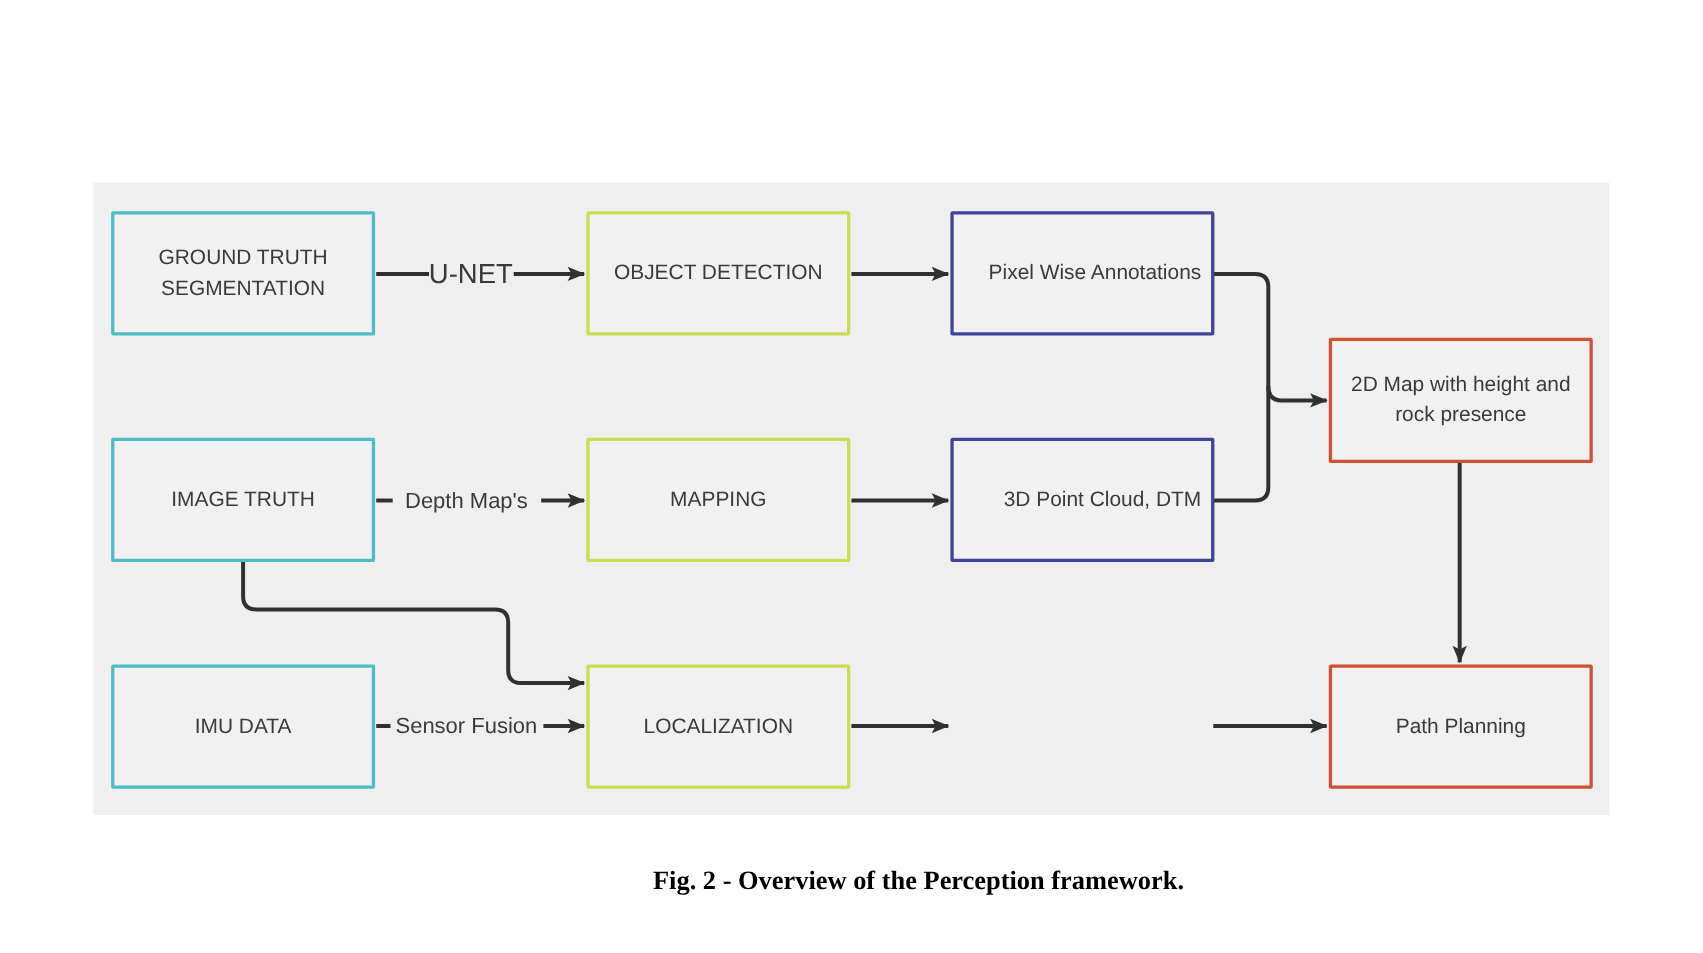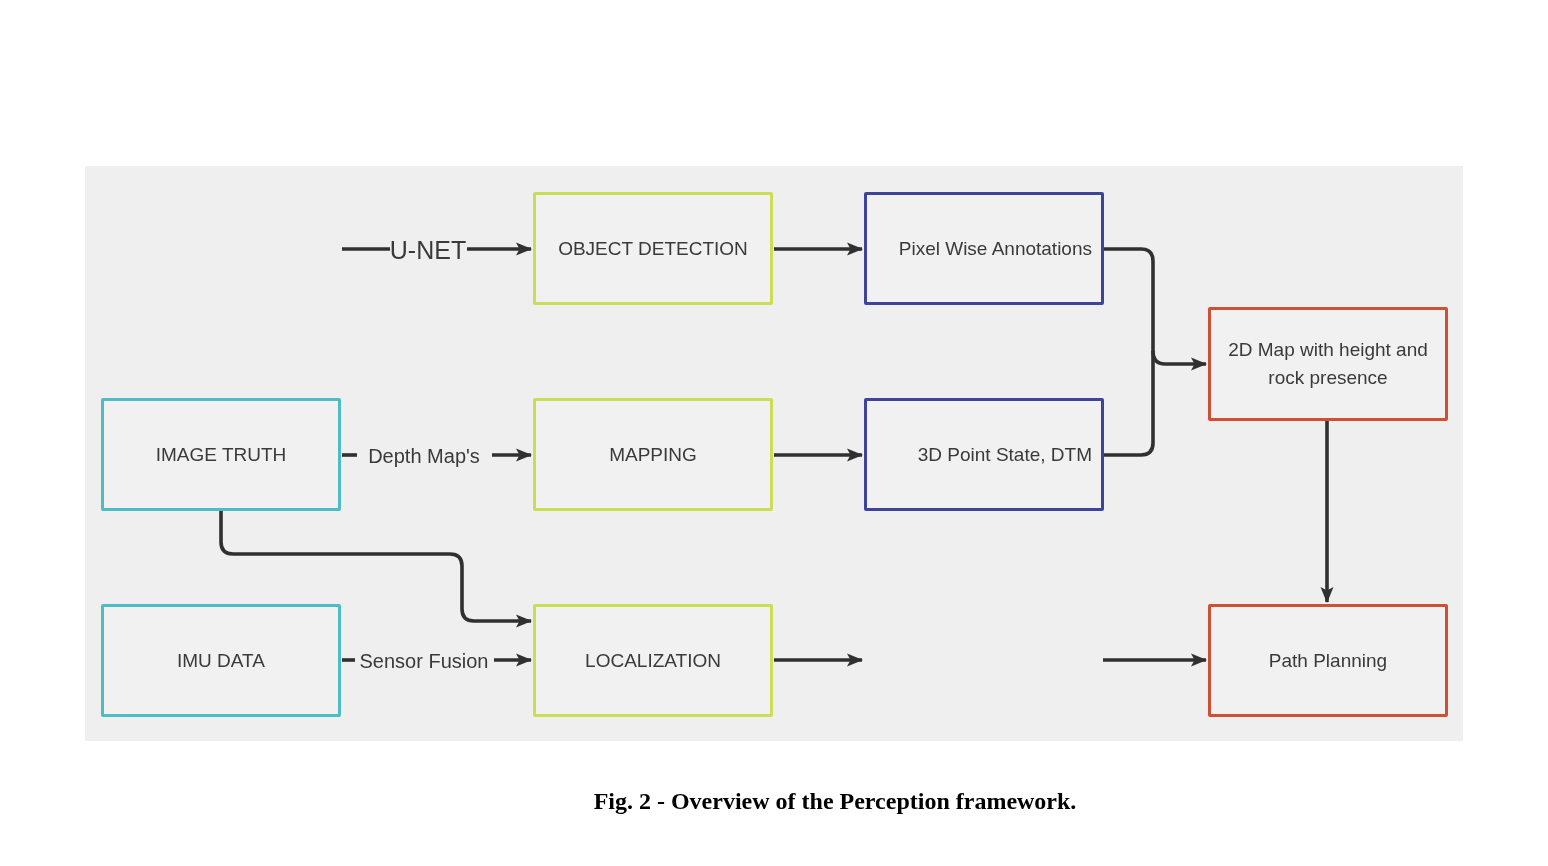--- a/index.html
+++ b/index.html
@@ -98,20 +98,23 @@
 
       <path d="M342 660 H355"></path>
       <path d="M494 660 H531" marker-end="url(#arrow)"></path>
 
       <path d="M774 660 H862" marker-end="url(#arrow)"></path>
 
       <path d="M1103 660 H1206" marker-end="url(#arrow)"></path>
     </g>
   </svg>
 
+  <div class="node cyan" style="left:101px; top:192px;">
+    <span>GROUND TRUTH SEGMENTATION</span>
+  </div>
   <div class="node cyan" style="left:101px; top:398px;">
     <span>IMAGE TRUTH</span>
   </div>
   <div class="node cyan" style="left:101px; top:604px;">
     <span>IMU DATA</span>
   </div>
 
   <div class="node lime" style="left:533px; top:192px;">
     <span>OBJECT DETECTION</span>
   </div>
@@ -119,21 +122,21 @@
     <span>MAPPING</span>
   </div>
   <div class="node lime" style="left:533px; top:604px;">
     <span>LOCALIZATION</span>
   </div>
 
   <div class="node navy" style="left:864px; top:192px;">
     <span>Pixel Wise Annotations</span>
   </div>
   <div class="node navy" style="left:864px; top:398px;">
-    <span>3D Point State, DTM</span>
+    <span>3D Point Cloud, DTM</span>
   </div>
 
   <div class="node red" style="left:1208px; top:307px; height:114px;">
     <span>2D Map with height and rock presence</span>
   </div>
   <div class="node red" style="left:1208px; top:604px;">
     <span>Path Planning</span>
   </div>
 
   <div class="edge-label big" style="left:428px; top:250px;">U-NET</div>

